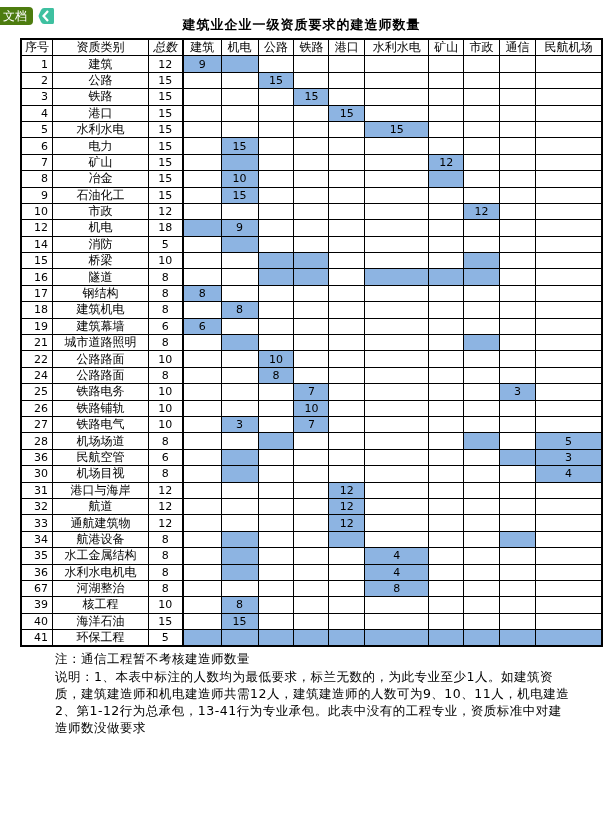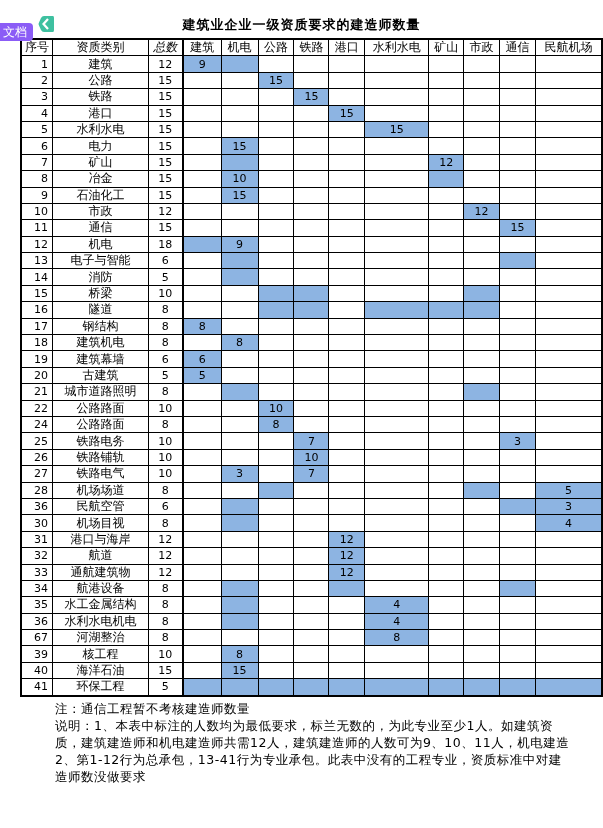--- a/index.html
+++ b/index.html
@@ -25,21 +25,21 @@
   th.zs-col,td.zs-col{border-right-width:2px;}
   
   .notes{margin:3px 0 0 55px;font-size:12.5px;line-height:17.2px;letter-spacing:0.5px;}
 </style>
 </head>
 <body>
 
 <div class="page">
 
   <div class="doc-badge">
-    <span class="tag" style="background: #8b5cf6; margin-top: 16px;">文档</span>
+    <span class="tag" style="background: #4d7c0f;">文档</span>
     <span>
       <svg width="16" height="18" viewBox="0 0 16 18">
         <path d="M15 1 Q16 1 16 3 L16 15 Q16 17 15 17 L6 17 Q4 17 3 15 L1 10.5 Q0 9 1 7.5 L3 3 Q4 1 6 1 Z" fill="#3ec0a0"></path>
         <path d="M10 4 L5.5 9 L10 14" stroke="#fff" stroke-width="2.2" fill="none"></path>
       </svg>
     </span>
   </div>
 
   <div class="title">建筑业企业一级资质要求的建造师数量</div>
 
@@ -207,62 +207,32 @@
             <td></td>
             <td></td>
             <td></td>
             <td></td>
             <td></td>
             <td class="hl" style="background: rgb(141, 180, 226);">12</td>
             <td></td>
             <td></td>
           </tr>
           <tr>
-            <td class="rowno">11</td>
-            <td class="cat">通信</td>
-            <td class="zs-col">15</td>
-            <td></td>
-            <td></td>
-            <td></td>
-            <td></td>
-            <td></td>
-            <td></td>
-            <td></td>
-            <td></td>
-            <td class="hl" style="background: rgb(141, 180, 226);">15</td>
-            <td></td>
-          </tr>
-          <tr>
             <td class="rowno">12</td>
             <td class="cat">机电</td>
             <td class="zs-col">18</td>
             <td class="hl" style="background: rgb(141, 180, 226);"></td>
             <td class="hl" style="background: rgb(141, 180, 226);">9</td>
             <td></td>
             <td></td>
             <td></td>
             <td></td>
             <td></td>
             <td></td>
             <td></td>
-            <td></td>
-          </tr>
-          <tr>
-            <td class="rowno">13</td>
-            <td class="cat">电子与智能</td>
-            <td class="zs-col">6</td>
-            <td></td>
-            <td class="hl" style="background: rgb(141, 180, 226);"></td>
-            <td></td>
-            <td></td>
-            <td></td>
-            <td></td>
-            <td></td>
-            <td></td>
-            <td class="hl" style="background: rgb(141, 180, 226);"></td>
             <td></td>
           </tr>
           <tr>
             <td class="rowno">14</td>
             <td class="cat">消防</td>
             <td class="zs-col">5</td>
             <td></td>
             <td class="hl" style="background: rgb(141, 180, 226);"></td>
             <td></td>
             <td></td>
@@ -331,35 +301,20 @@
             <td></td>
             <td></td>
             <td></td>
             <td></td>
           </tr>
           <tr>
             <td class="rowno">19</td>
             <td class="cat">建筑幕墙</td>
             <td class="zs-col">6</td>
             <td class="hl" style="background: rgb(141, 180, 226);">6</td>
-            <td></td>
-            <td></td>
-            <td></td>
-            <td></td>
-            <td></td>
-            <td></td>
-            <td></td>
-            <td></td>
-            <td></td>
-          </tr>
-          <tr>
-            <td class="rowno">20</td>
-            <td class="cat">古建筑</td>
-            <td class="zs-col">5</td>
-            <td class="hl" style="background: rgb(141, 180, 226);">5</td>
             <td></td>
             <td></td>
             <td></td>
             <td></td>
             <td></td>
             <td></td>
             <td></td>
             <td></td>
             <td></td>
           </tr>

